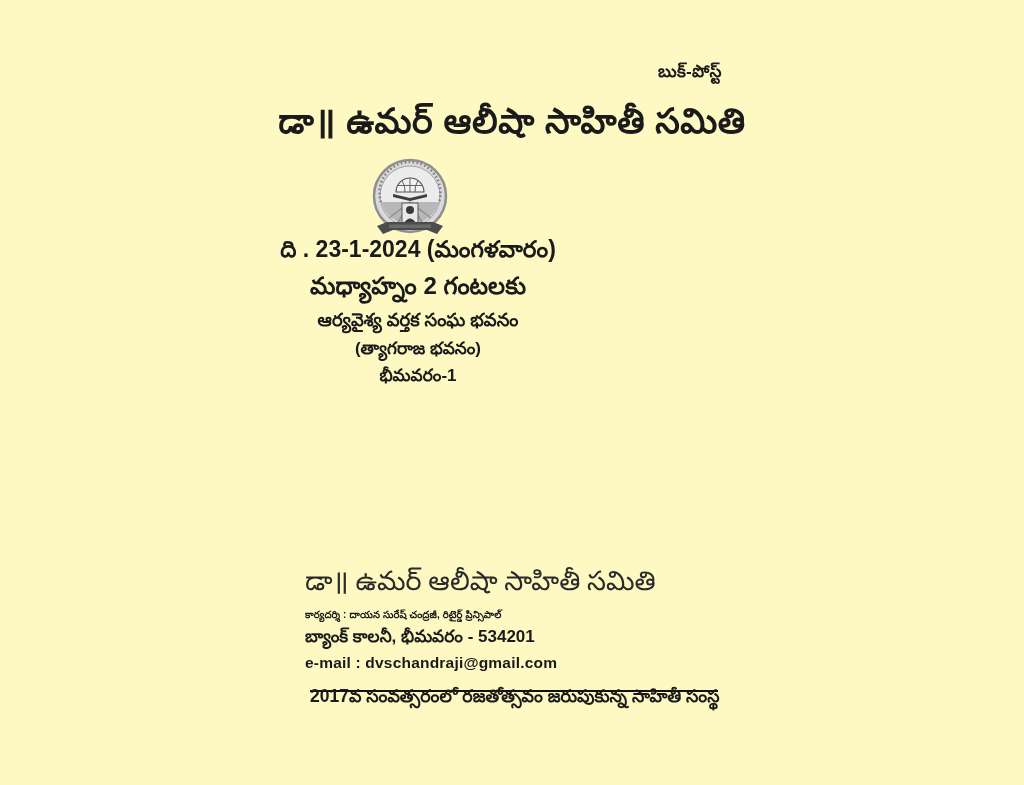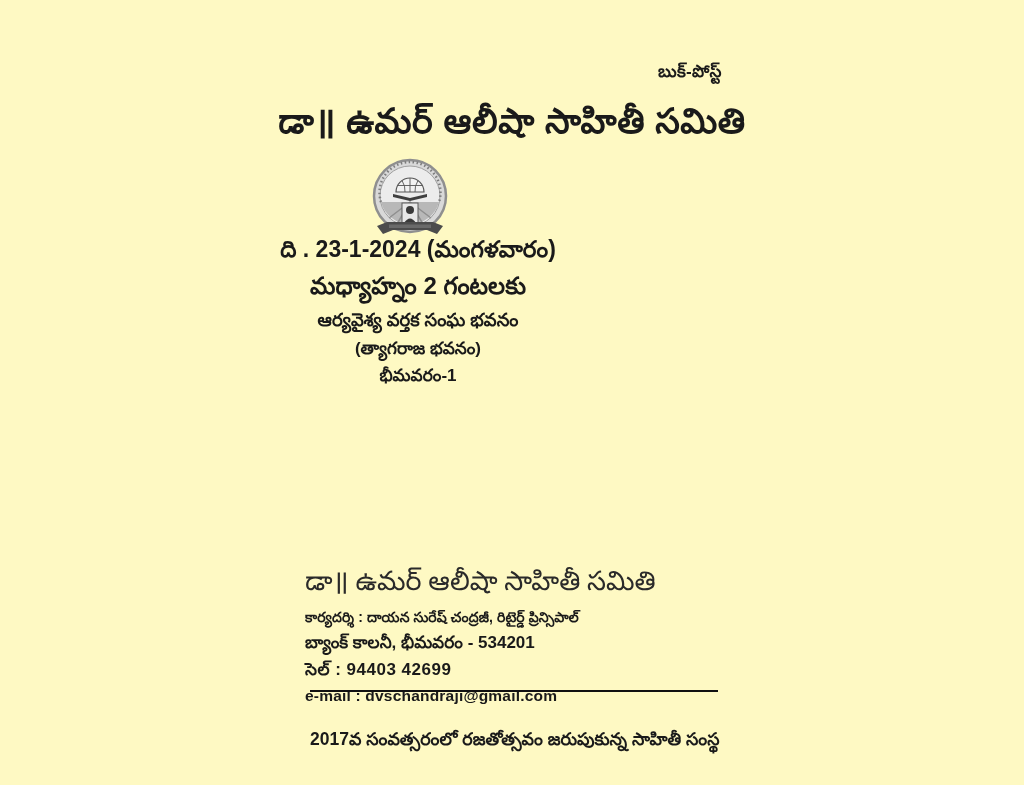--- a/index.html
+++ b/index.html
@@ -71,35 +71,35 @@
     font-weight: 400;
     margin: 0 0 6px 0;
     white-space: nowrap;
     color: #2a2a2a;
   }
   .contact-line {
     font-weight: 700;
     margin: 0 0 4px 0;
     white-space: nowrap;
   }
-  .c-secretary { font-size: 14px; letter-spacing: 0.1px; }
+  .c-secretary { font-size: 10px; letter-spacing: 0.1px; }
   .c-address   { font-size: 17px; }
   .c-cell      { font-size: 17px; letter-spacing: 0.5px; }
   .c-email     { font-size: 15.5px; letter-spacing: 0.2px; }
   .divider {
     position: absolute;
     top: 690px;
     left: 310px;
     width: 408px;
     height: 2px;
     background: #111111;
   }
   .footer-tagline {
     position: absolute;
-    top: 729px;
+    top: 686px;
     left: 310px;
     width: 408px;
     text-align: center;
     font-size: 17.5px;
     font-weight: 700;
     white-space: nowrap;
   }
 </style>
 </head>
 <body>
@@ -140,21 +140,20 @@
     <div class="line evt-time">మధ్యాహ్నం 2 గంటలకు</div>
     <div class="line evt-venue">ఆర్యవైశ్య వర్తక సంఘ భవనం</div>
     <div class="line evt-venue2">(త్యాగరాజ భవనం)</div>
     <div class="line evt-city">భీమవరం-1</div>
   </div>
 
   <div class="contact-block">
     <div class="org-name">డా॥ ఉమర్ ఆలీషా సాహితీ సమితి</div>
     <div class="contact-line c-secretary">కార్యదర్శి : దాయన సురేష్ చంద్రజీ, రిటైర్డ్ ప్రిన్సిపాల్</div>
     <div class="contact-line c-address">బ్యాంక్ కాలనీ, భీమవరం - 534201</div>
-    <div class="contact-line c-cell">సెల్ : 94403 42699</div>
     <div class="contact-line c-email">e-mail : dvschandraji@gmail.com</div>
   </div>
 
   <div class="divider"></div>
 
   <div class="footer-tagline">2017వ సంవత్సరంలో రజతోత్సవం జరుపుకున్న సాహితీ సంస్థ</div>
 
 </div>
 
 </body></html>

